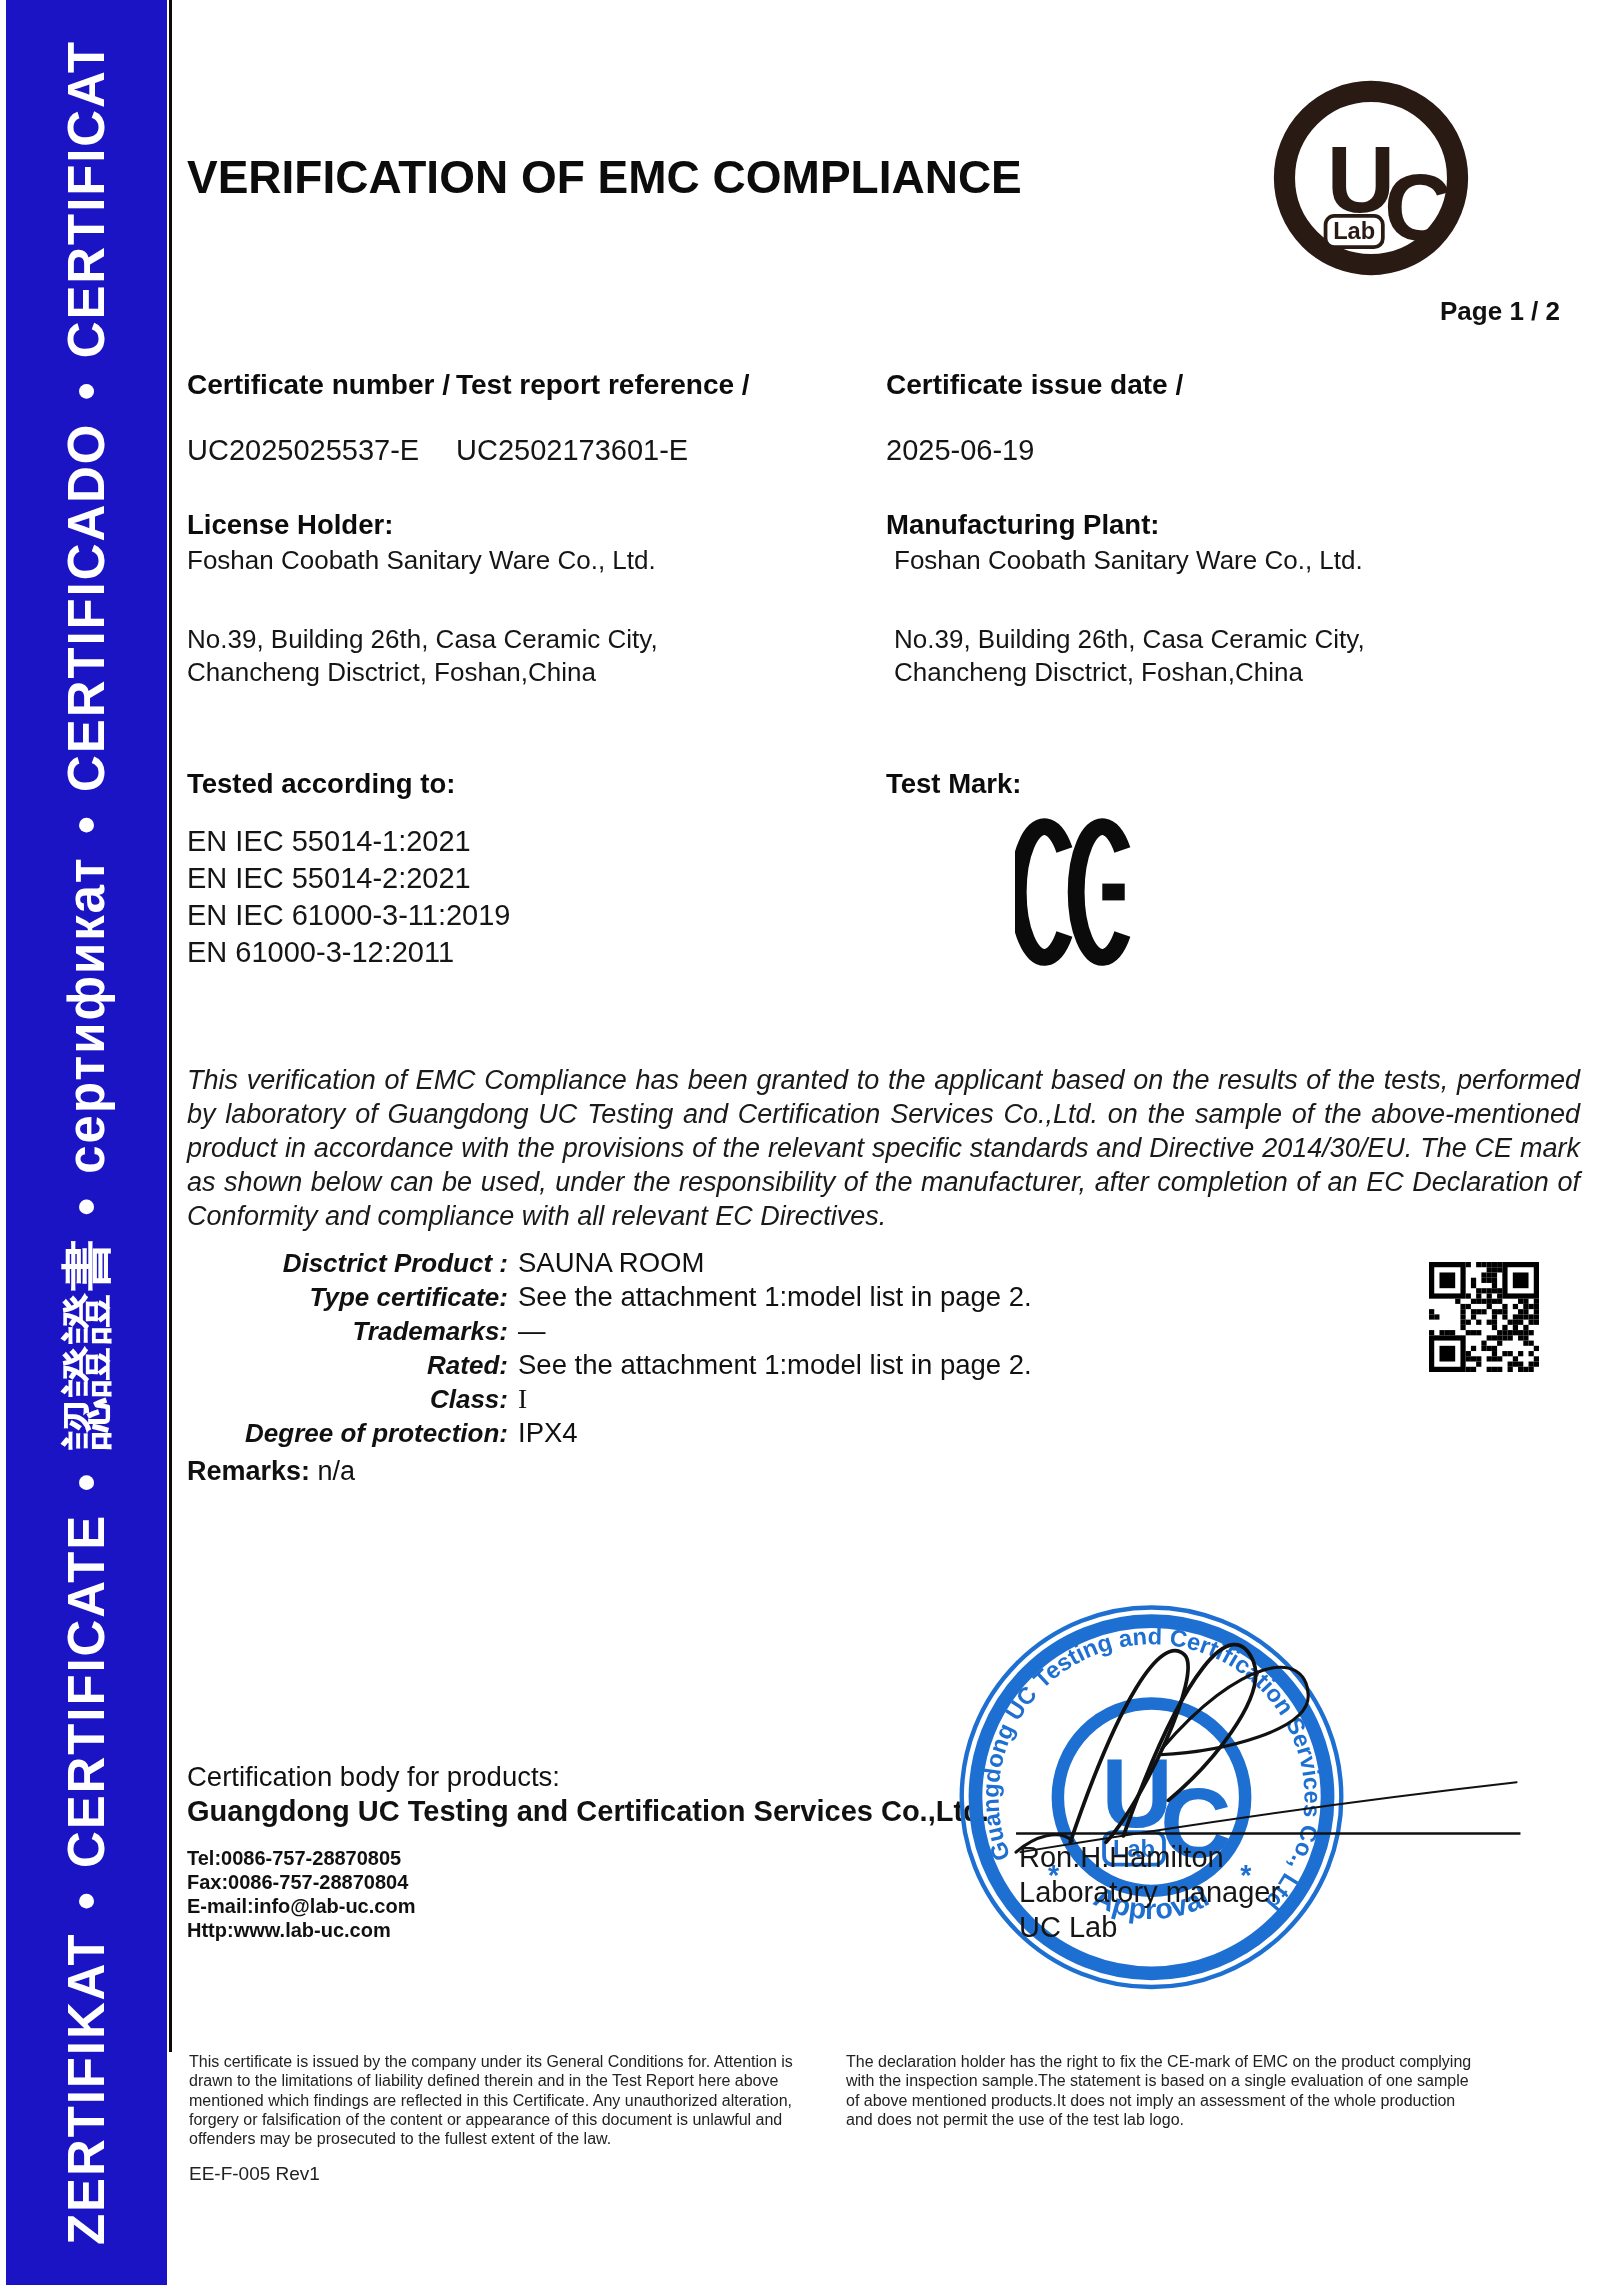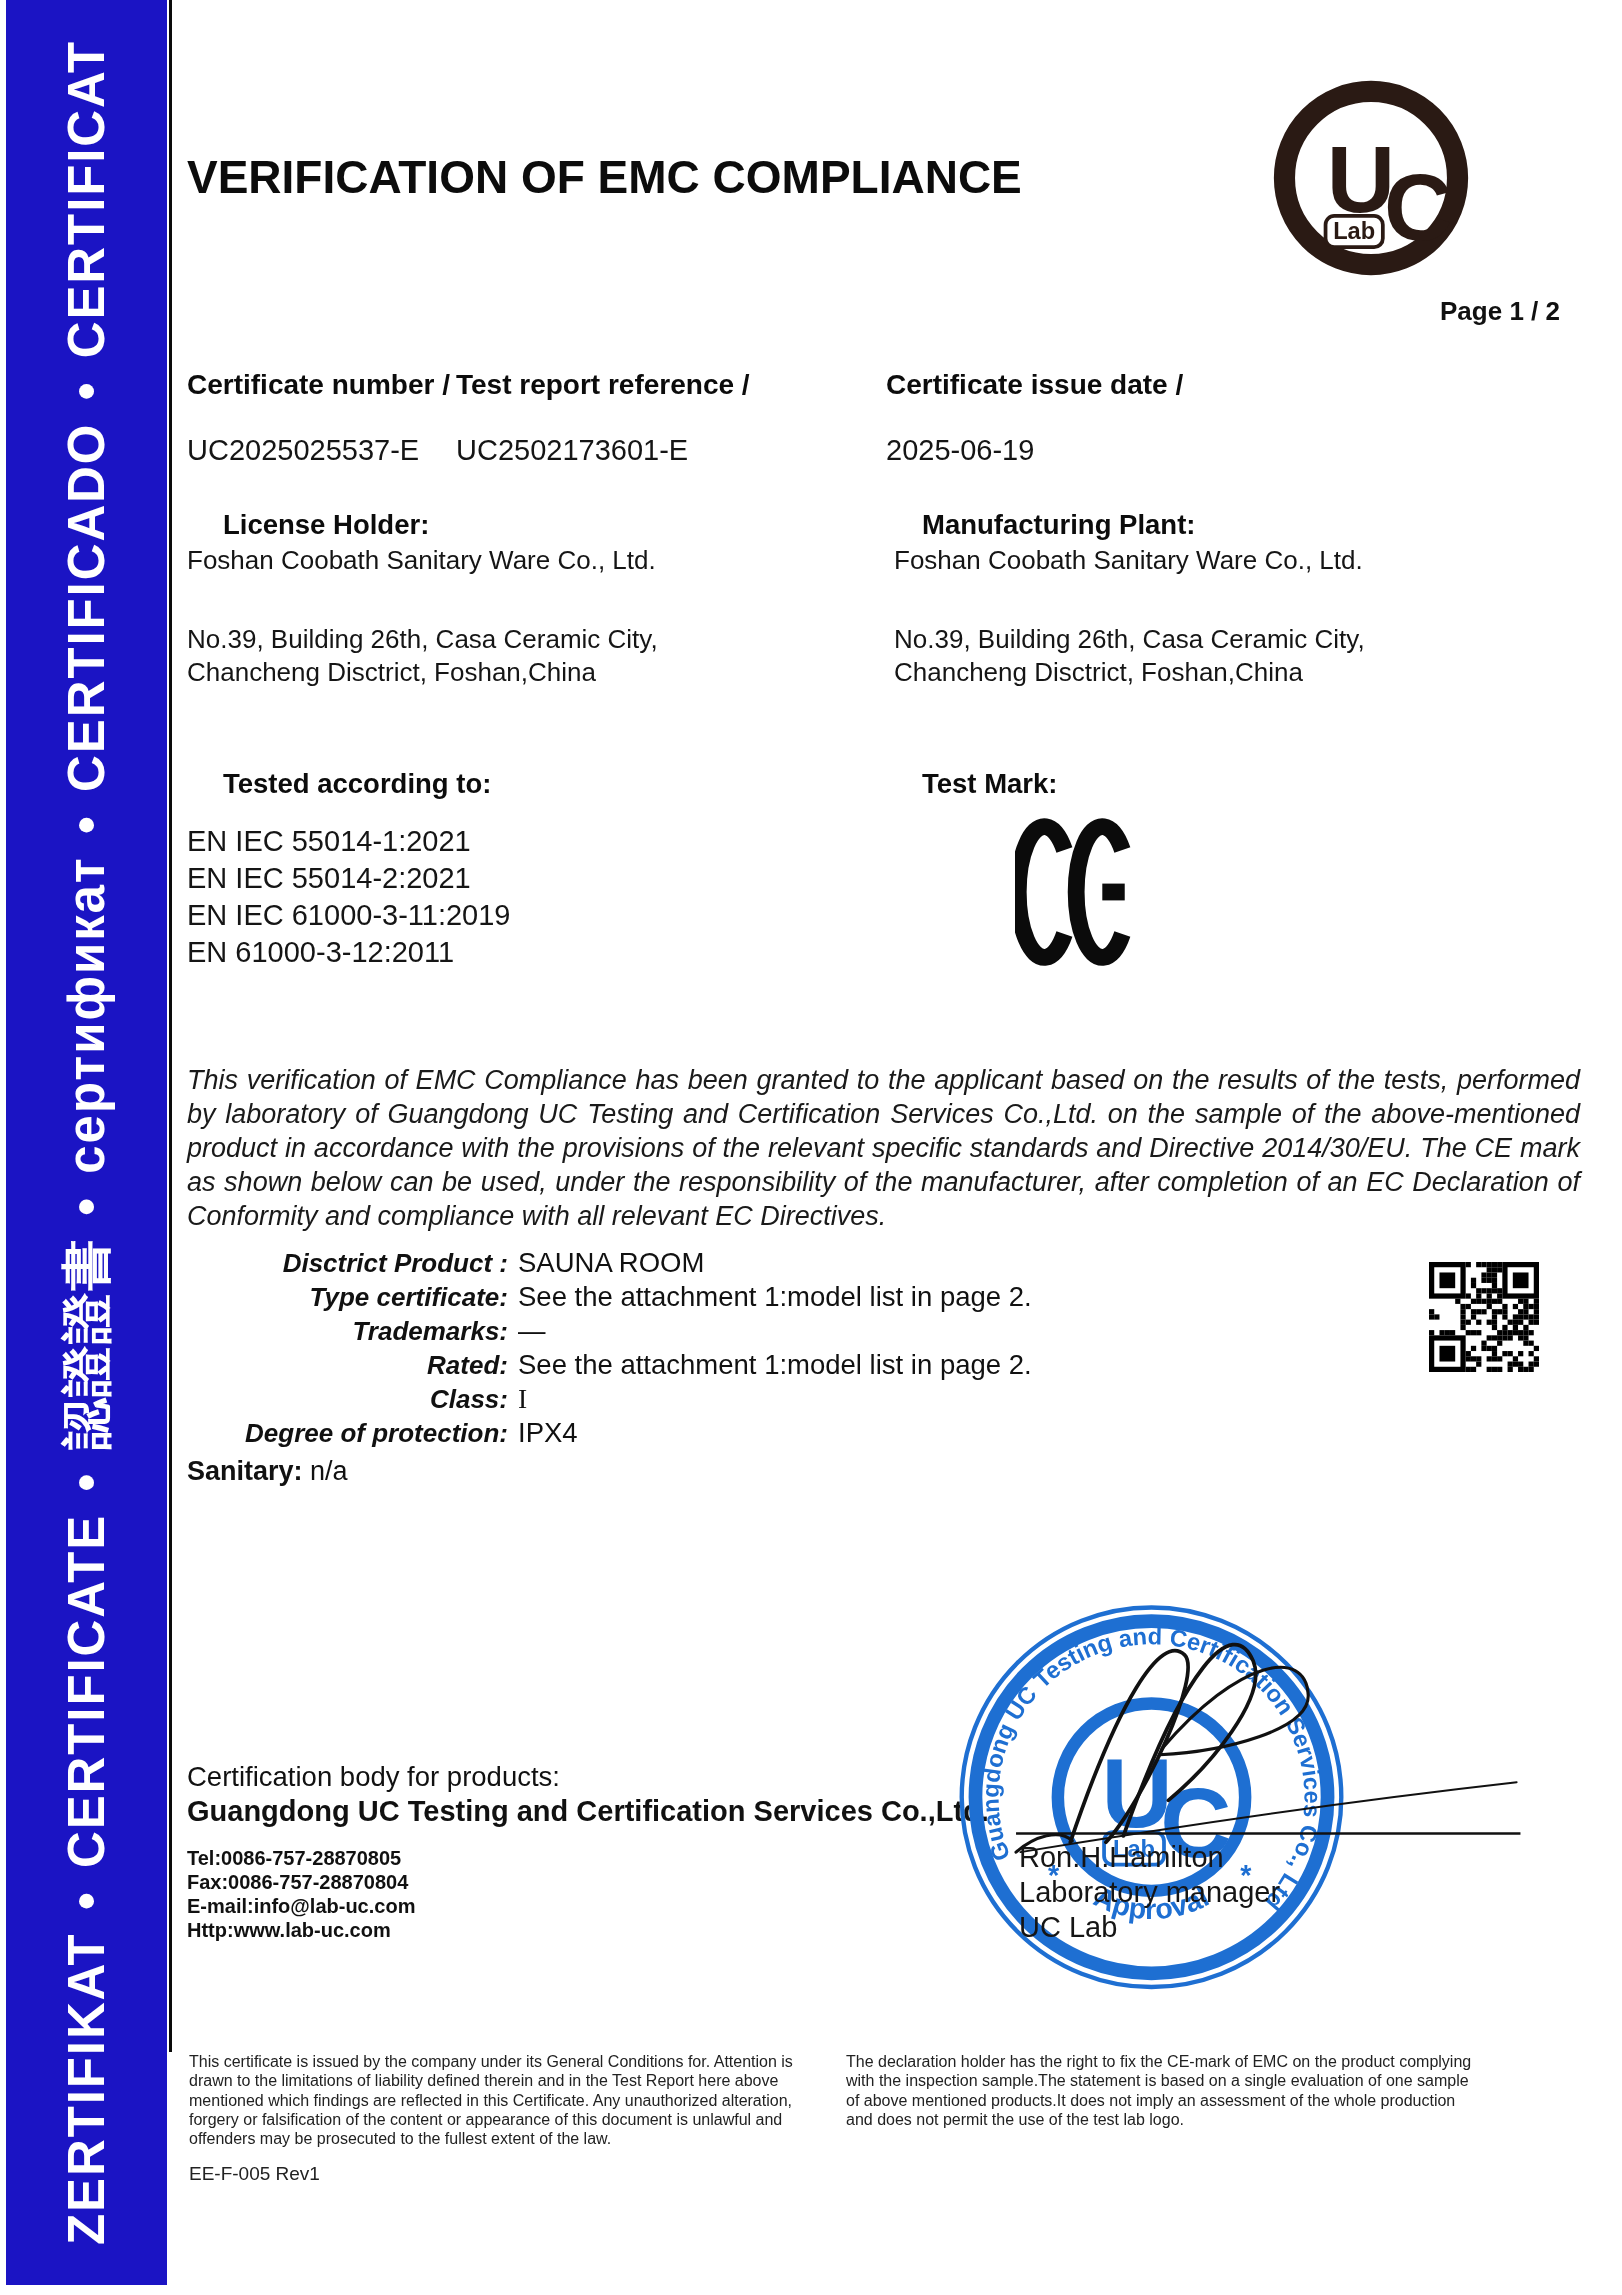--- a/index.html
+++ b/index.html
@@ -16,21 +16,21 @@
              line-height:161px;text-align:center;white-space:nowrap;}
 
   
   .title{left:187px;top:145px;width:1123px;font-size:46px;font-weight:bold;line-height:64px;
          letter-spacing:0px;color:#0c0c0c;}
   .pagelabel{left:1186px;top:296px;width:374px;text-align:right;font-size:26px;font-weight:bold;}
 
   .lbl{font-weight:bold;font-size:28px;color:#0c0c0c;}
   .val{font-size:29px;color:#151515;}
 
-  .sec-lbl{font-weight:bold;font-size:27.5px;color:#0c0c0c;margin-left:36px;}
+  .sec-lbl{font-weight:bold;font-size:27.5px;color:#0c0c0c;}
   .body-txt{font-size:26px;color:#151515;line-height:34px;}
 
   .std{left:187px;top:823px;font-size:29px;line-height:37px;color:#151515;}
 
   .statement{left:187px;top:1063px;width:1393px;font-size:27px;line-height:34px;
              font-style:italic;text-align:justify;color:#1a1a1a;}
 
   .prod-row{height:34px;line-height:34px;white-space:nowrap;}
   .prod-lbl{position:absolute;left:0;width:321px;text-align:right;
             font-weight:bold;font-style:italic;font-size:26px;}
@@ -282,21 +282,21 @@
       <rect x="16" y="16" width="24" height="24" fill="#000"></rect>
       <rect x="112" y="0" width="56" height="56" fill="#000"></rect>
       <rect x="120" y="8" width="40" height="40" fill="#fff"></rect>
       <rect x="128" y="16" width="24" height="24" fill="#000"></rect>
       <rect x="0" y="112" width="56" height="56" fill="#000"></rect>
       <rect x="8" y="120" width="40" height="40" fill="#fff"></rect>
       <rect x="16" y="128" width="24" height="24" fill="#000"></rect>
     </svg>
 
   <div class="abs remarks">
-    <b>Sanitary:</b>
+    <b>Remarks:</b>
     <span>n/a</span>
   </div>
 
   <div class="abs certbody1">Certification body for products:</div>
   <div class="abs certbody2">Guangdong UC Testing and Certification Services Co.,Ltd.</div>
   <div class="abs contact">
     <div>Tel:0086-757-28870805</div>
     <div>Fax:0086-757-28870804</div>
     <div>E-mail:info@lab-uc.com</div>
     <div>Http:www.lab-uc.com</div>

